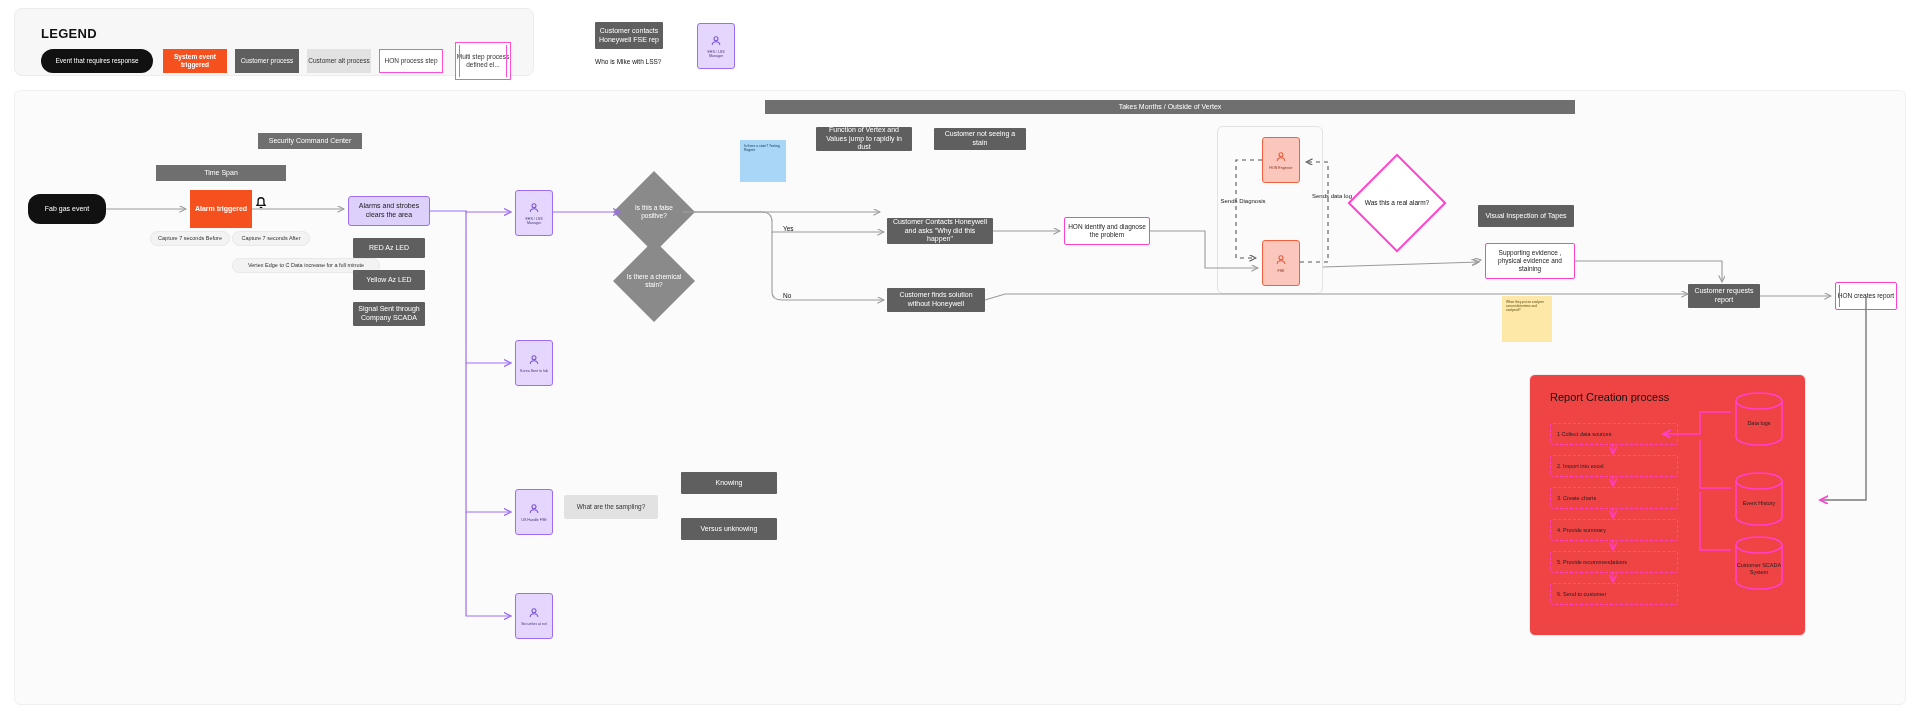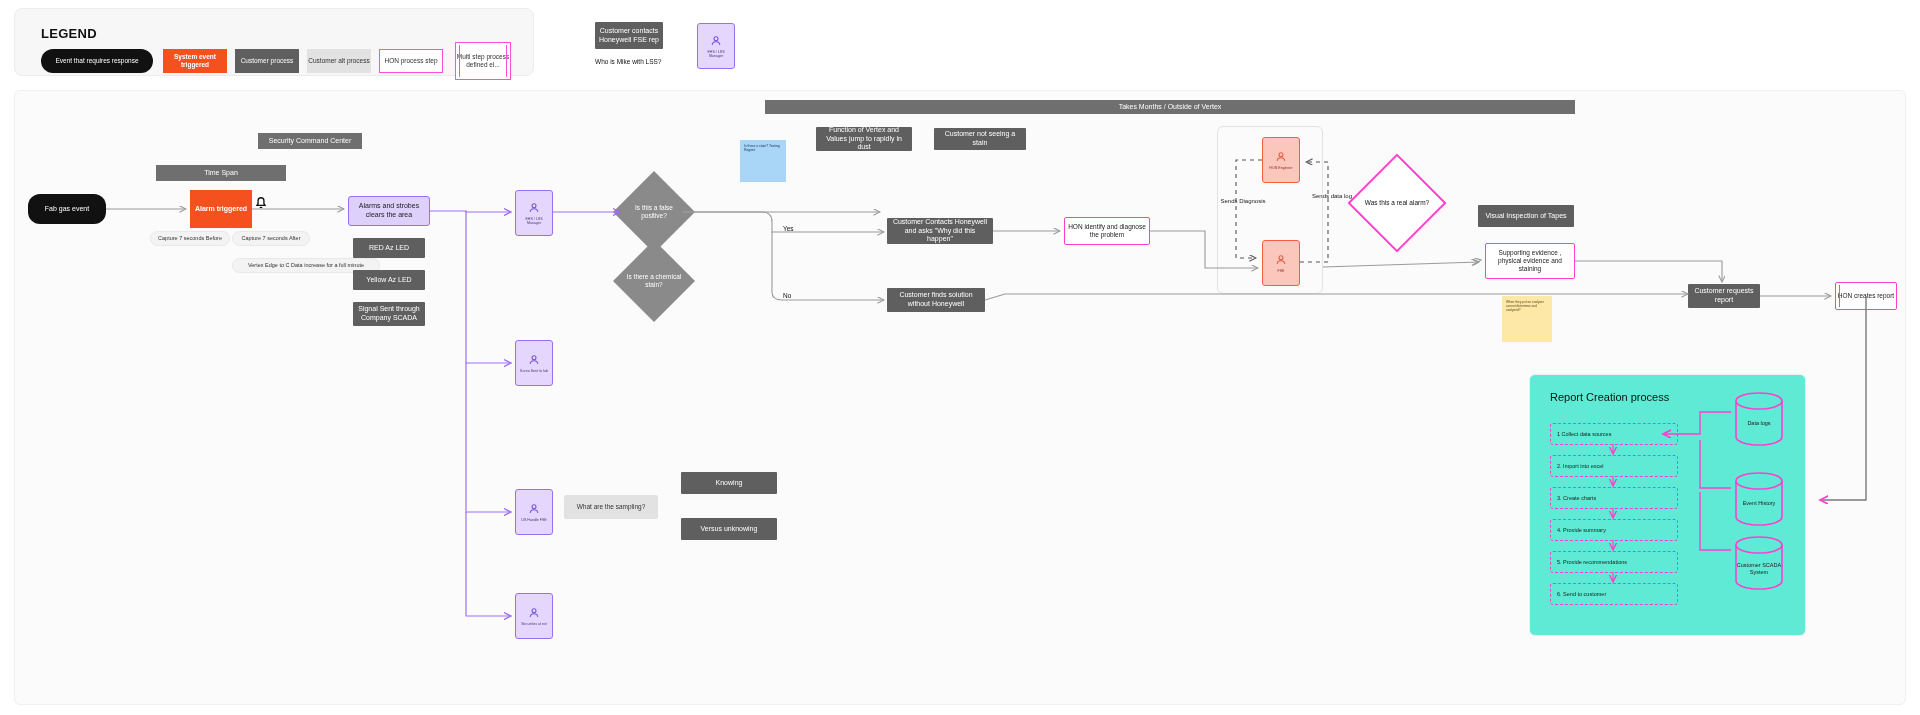--- a/index.html
+++ b/index.html
@@ -61,21 +61,21 @@
   .sticky-yellow{ position:absolute; background:#fde8a8; font-size:3.2px; color:#5a4a15; padding:4px; line-height:1.25; }
 
   .pinkbox{ background:#fff; border:1.8px solid #ff3fd0; color:#222; font-size:6.5px; border-radius:2px; }
   .pinkbox-multi{ position:relative; }
   .pinkbox-multi::before{ content:""; position:absolute; left:3px; top:2px; bottom:2px; border-left:1.8px solid #ff3fd0; }
 
   .dashbox{ position:absolute; border:1px solid #e2e2e2; background:transparent; border-radius:6px; }
 
   
   .report-panel{ position:absolute; left:1529px; top:374px; width:277px; height:262px;
-                 background:#5eead4; border:1px solid #efefef; border-radius:6px; }
+                 background:#ef4444; border:1px solid #efefef; border-radius:6px; }
   .report-title{ position:absolute; left:20px; top:16px; font-size:11px; color:#111; }
   .rstep{ position:absolute; left:20px; width:128px; height:22px; border:1.3px dashed #ff3fd0;
           border-radius:3px; display:flex; align-items:center; padding-left:6px; font-size:5.5px; color:#222; }
   .cyl{ position:absolute; width:54px; height:56px; }
   .cyl .ctext{ position:absolute; inset:0; display:flex; align-items:center; justify-content:center;
                text-align:center; font-size:5.5px; color:#222; line-height:1.3; }
   svg.lines{ position:absolute; left:0; top:0; width:1920px; height:715px; pointer-events:none; }
 </style>
 </head>
 <body>

